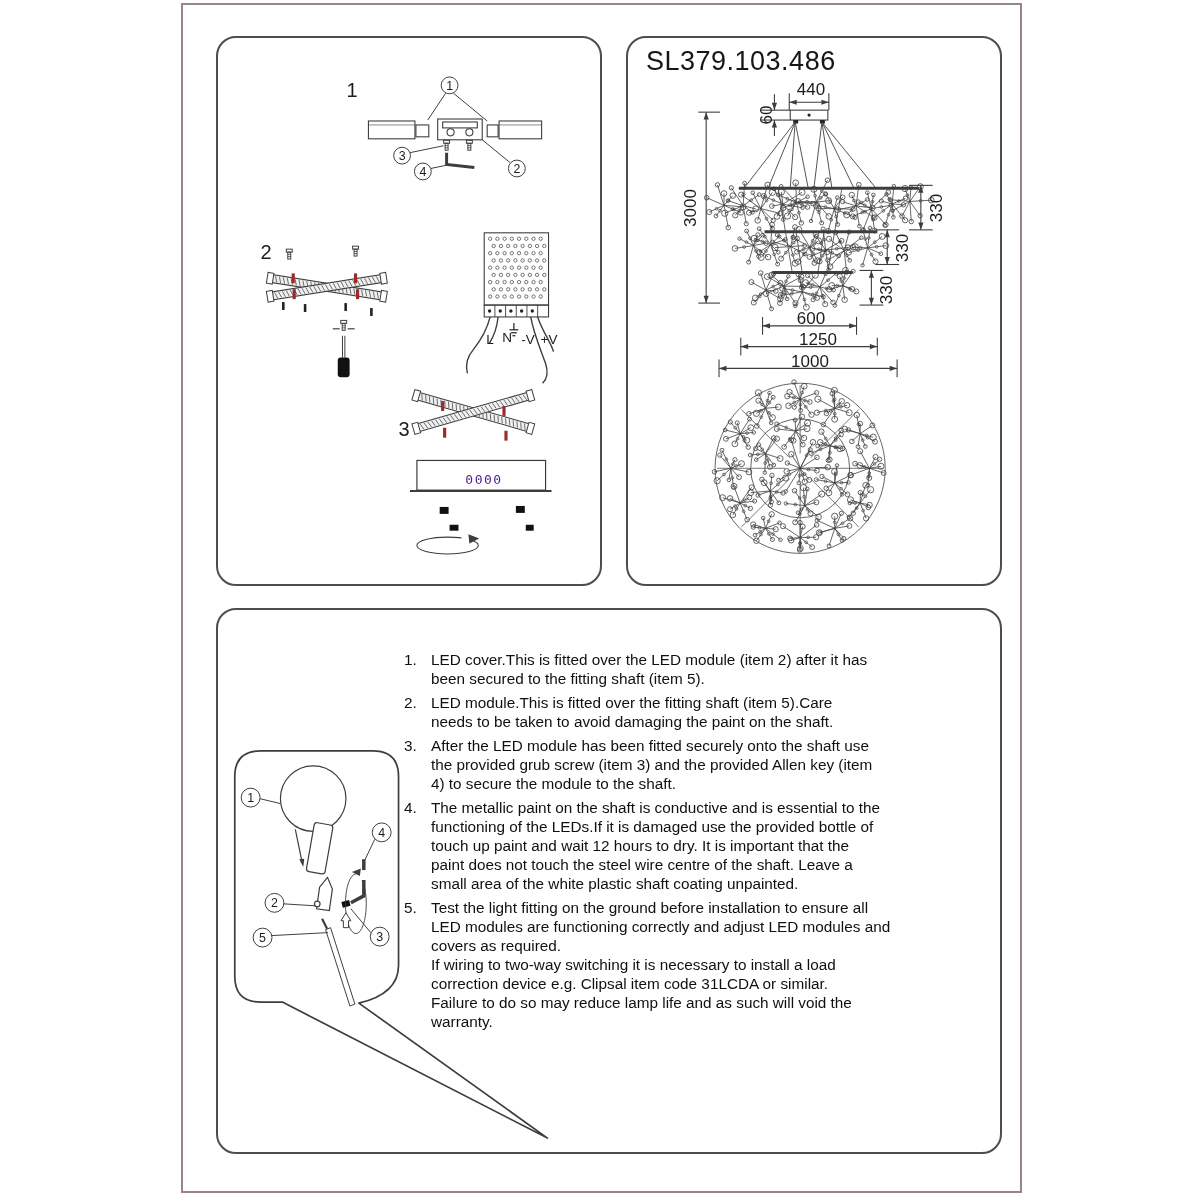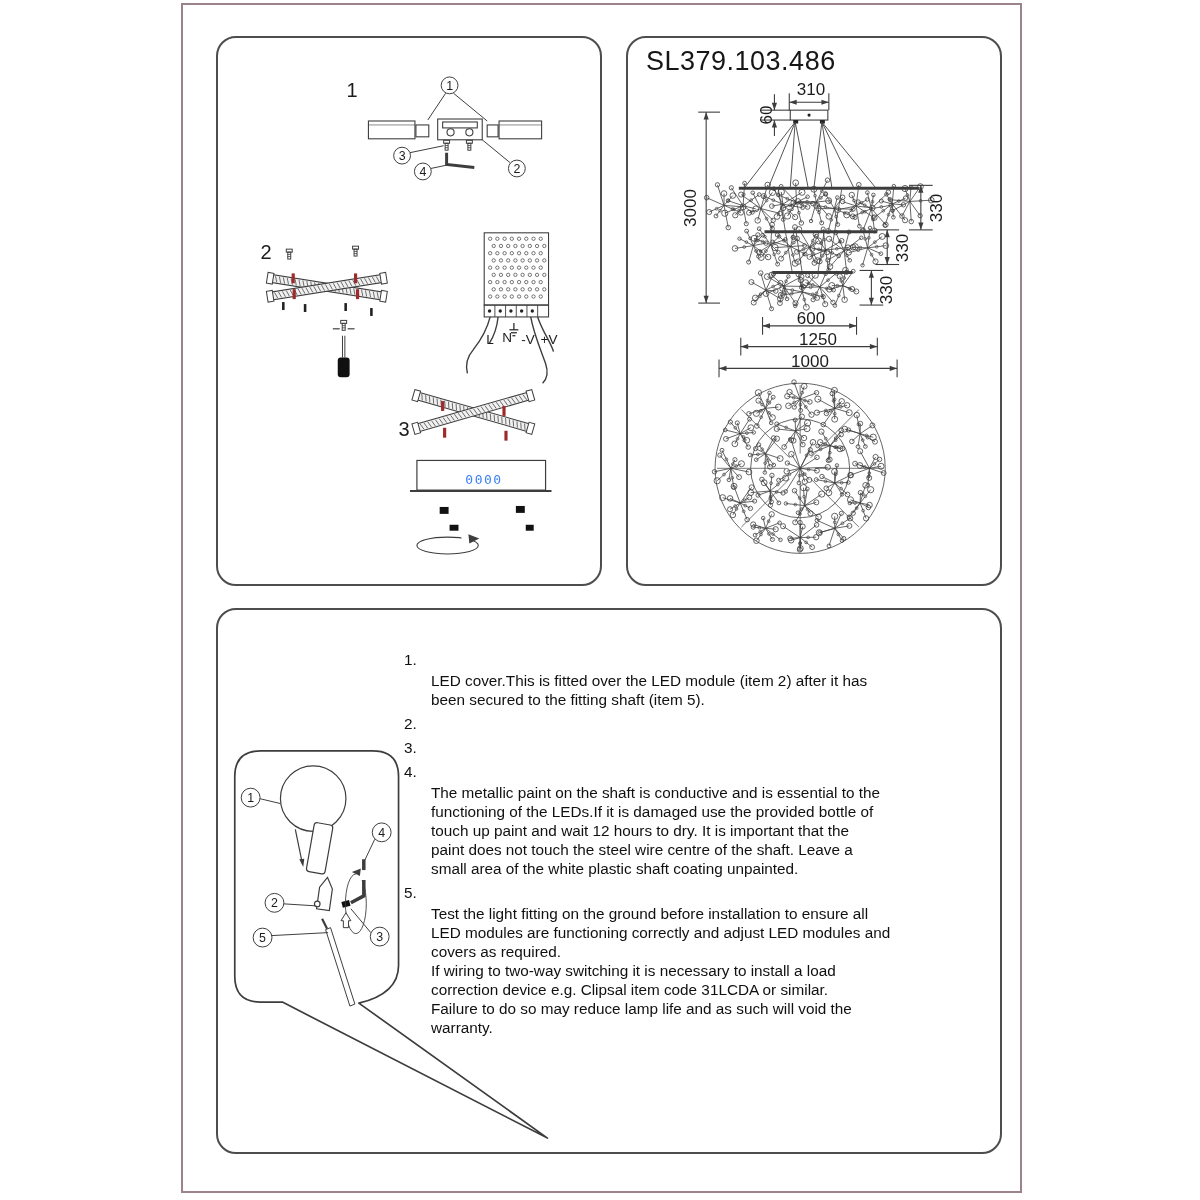--- a/index.html
+++ b/index.html
@@ -31,26 +31,26 @@
     position:absolute;transform:translate(-50%,-50%);font-size:17px;
     white-space:nowrap;color:#1c1c1c;
   }
   .dimlabel.rot{transform:translate(-50%,-50%) rotate(-90deg);}
   .terminal{
     position:absolute;transform:translate(-50%,-50%);font-size:13.5px;color:#1c1c1c;
     white-space:nowrap;
   }
   .canopy-marking{
     position:absolute;transform:translate(-50%,-50%);
-    font-family:"DejaVu Sans Mono",monospace;font-size:13px;letter-spacing:1.5px;color:#3b82f6;
+    font-family:"DejaVu Sans Mono",monospace;font-size:13px;letter-spacing:1.5px;color:#4c1d95;
   }
   .instructions{position:absolute;left:186px;top:40px;width:580px;}
   .instr-item{display:flex;margin-bottom:5px;font-size:15.3px;line-height:19px;color:#101010;}
   .instr-num{width:27px;flex:none;}
-  .instr-text{white-space:pre-line;margin-top:21px;}
+  .instr-text{white-space:pre-line;}
   text.co{font-family:"Liberation Sans",sans-serif;font-size:12.5px;fill:#1c1c1c;text-anchor:middle;}
 </style>
 </head>
 <body>
 
 <div class="page-border"></div>
 
 <div class="panel" id="panel-assembly">
   <svg class="layer" viewBox="0 0 386 550">
 
@@ -1469,21 +1469,21 @@
           <line x1="234.62224965406728" y1="399.0008164826672" x2="234.83997838081598" y2="388.84602744767227" stroke="#3d3d3d" stroke-width="0.8"></line>
           <circle cx="234.83997838081598" cy="388.84602744767227" r="2.3433652644045653" fill="none" stroke="#3d3d3d" stroke-width="0.8"></circle>
           <line x1="234.62224965406728" y1="399.0008164826672" x2="247.0367810120537" y2="390.6469375293726" stroke="#3d3d3d" stroke-width="0.8"></line>
           <circle cx="247.0367810120537" cy="390.6469375293726" r="2.5444674350321295" fill="none" stroke="#3d3d3d" stroke-width="0.8"></circle>
         </g>
       </g>
   </svg>
 
   <span class="model-title">SL379.103.486</span>
 
-  <span class="dimlabel" style="left:183px;top:52px">310</span>
+  <span class="dimlabel" style="left:183px;top:52px">440</span>
   <span class="dimlabel rot" style="left:139px;top:77px">60</span>
   <span class="dimlabel rot" style="left:63px;top:170px">3000</span>
   <span class="dimlabel rot" style="left:309px;top:170px">330</span>
   <span class="dimlabel rot" style="left:275px;top:210px">330</span>
   <span class="dimlabel rot" style="left:259px;top:252px">330</span>
   <span class="dimlabel" style="left:183px;top:281px">600</span>
   <span class="dimlabel" style="left:190px;top:302px">1250</span>
   <span class="dimlabel" style="left:182px;top:324px">1000</span>
 </div>
 
@@ -1552,23 +1552,28 @@
   </svg>
 
   <div class="instructions">
     <div class="instr-item">
       <div class="instr-num">1.</div>
       <div class="instr-text">LED cover.This is fitted over the LED module (item 2) after it has
 been secured to the fitting shaft (item 5).</div>
     </div>
     <div class="instr-item">
       <div class="instr-num">2.</div>
+      <div class="instr-text">LED module.This is fitted over the fitting shaft (item 5).Care
+needs to be taken to avoid damaging the paint on the shaft.</div>
     </div>
     <div class="instr-item">
       <div class="instr-num">3.</div>
+      <div class="instr-text">After the LED module has been fitted securely onto the shaft use
+the provided grub screw (item 3) and the provided Allen key (item
+4) to secure the module to the shaft.</div>
     </div>
     <div class="instr-item">
       <div class="instr-num">4.</div>
       <div class="instr-text">The metallic paint on the shaft is conductive and is essential to the
 functioning of the LEDs.If it is damaged use the provided bottle of
 touch up paint and wait 12 hours to dry. It is important that the
 paint does not touch the steel wire centre of the shaft. Leave a
 small area of the white plastic shaft coating unpainted.</div>
     </div>
     <div class="instr-item">

